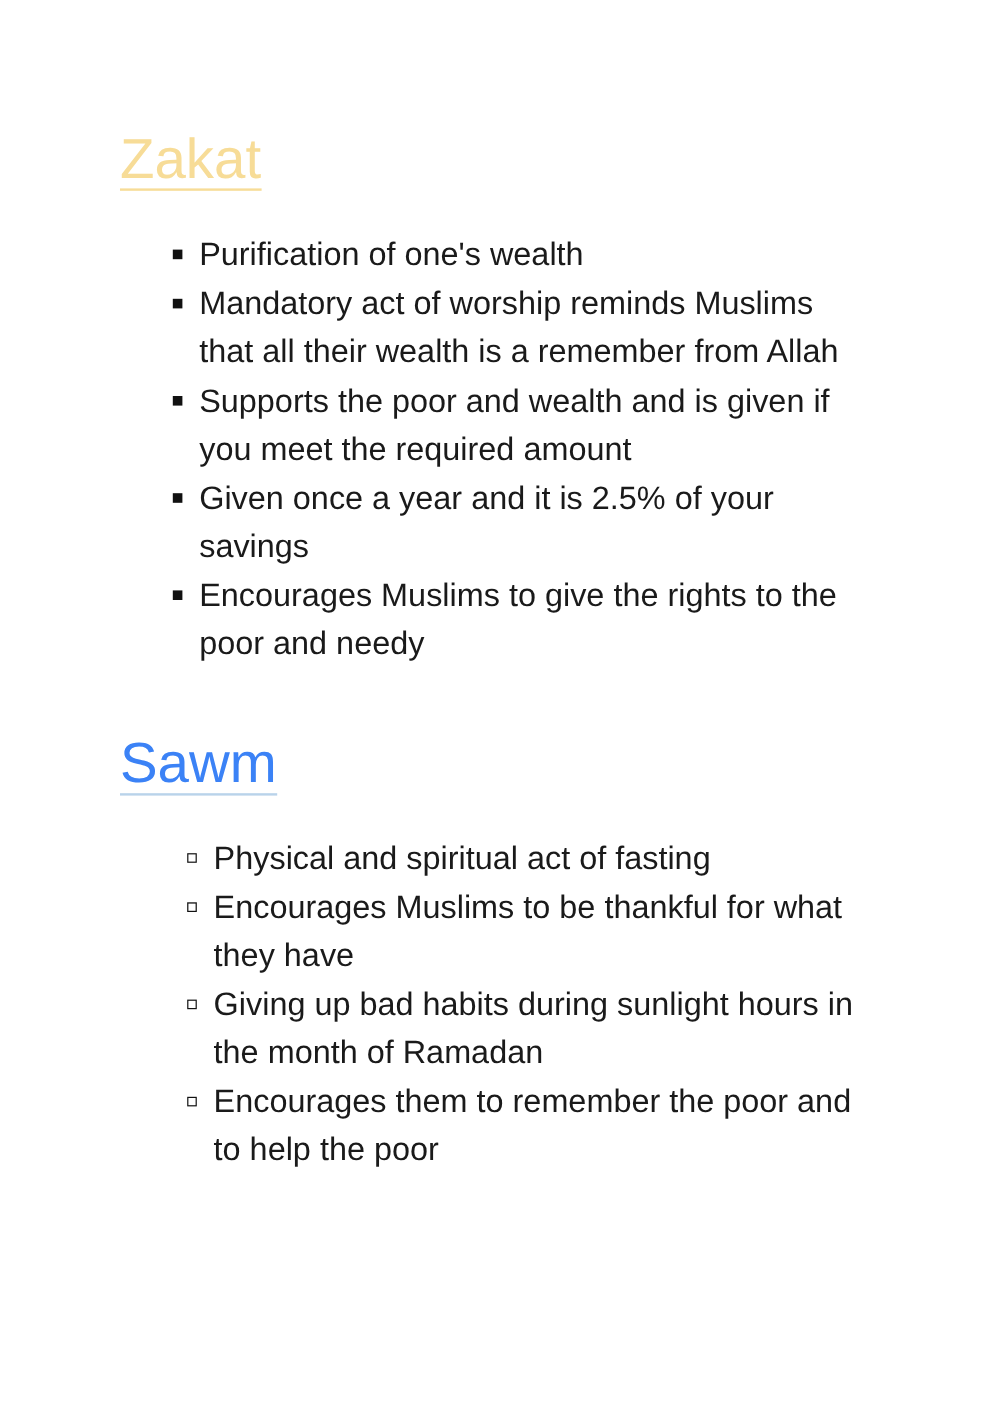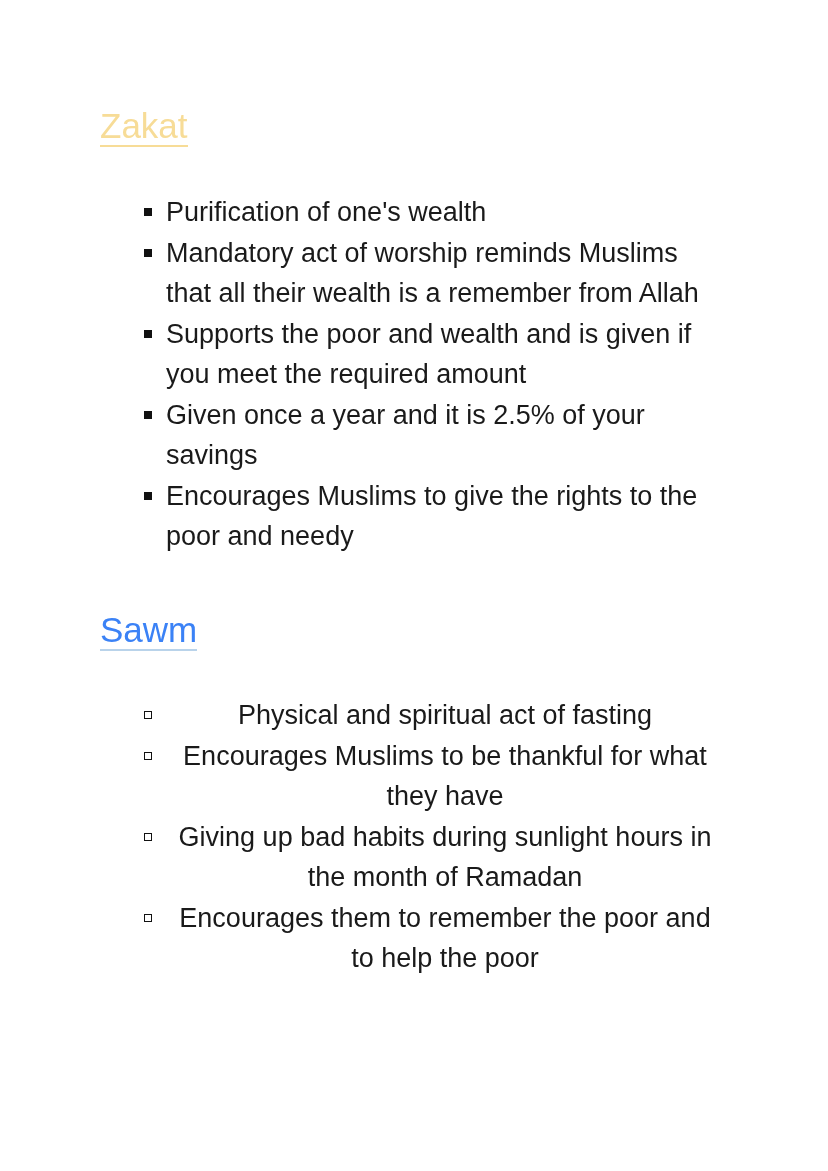--- a/index.html
+++ b/index.html
@@ -1,19 +1,19 @@
 <!DOCTYPE html>
 <html><head>
 <meta charset="utf-8">
 <style>
   html, body { margin: 0; padding: 0; background: #ffffff; }
   body { width: 828px; height: 1171px; position: relative; overflow: hidden;
          font-family: "Liberation Sans", sans-serif; color: #1a1a1a; }
   .section { position: absolute; left: 100px; width: 640px; }
-  .heading { font-size: 35px; font-weight: 300; line-height: 1; margin: 0;
+  .heading { font-size: 47px; font-weight: 300; line-height: 1; margin: 0;
              display: inline-block; padding-bottom: 2px; }
   .heading.zakat { color: #f7dc97; border-bottom: 2px solid #f7dc97; }
   .heading.sawm { color: #3b82f6; border-bottom: 2px solid #b9d3ea; }
   ul { list-style: none; margin: 16px; padding: 0; position: absolute; left: 28px; width: 580px; }
   li { position: relative; padding-left: 22px; font-size: 27px; line-height: 40.5px; font-weight: 300; }
   .bullet { position: absolute; left: 0; top: 16px; width: 8px; height: 8px; }
   .bullet.filled { background: #111; }
   .bullet.hollow { border: 1.5px solid #111; width: 6px; height: 6px; background: #fff; top: 16px; }
 </style>
 </head>
@@ -26,19 +26,19 @@
   <li><span class="bullet filled"></span><span>Purification of one's wealth</span></li>
   <li><span class="bullet filled"></span><span>Mandatory act of worship reminds Muslims that all their wealth is a remember from Allah</span></li>
   <li><span class="bullet filled"></span><span>Supports the poor and wealth and is given if you meet the required amount</span></li>
   <li><span class="bullet filled"></span><span>Given once a year and it is 2.5% of your savings</span></li>
   <li><span class="bullet filled"></span><span>Encourages Muslims to give the rights to the poor and needy</span></li>
 </ul>
 
 <div class="section" style="top:612px;">
   <h1 class="heading sawm">Sawm</h1>
 </div>
-<ul style="top:679px; left:128px;text-align:center;">
+<ul style="top:679px; left:140px;">
   <li><span class="bullet hollow"></span><span>Physical and spiritual act of fasting</span></li>
   <li><span class="bullet hollow"></span></li>
   <li><span class="bullet hollow"></span><span>Encourages Muslims to be thankful for what they have</span></li>
   <li><span class="bullet hollow"></span><span>Giving up bad habits during sunlight hours in the month of Ramadan</span></li>
   <li><span class="bullet hollow"></span><span>Encourages them to remember the poor and to help the poor</span></li>
 </ul>
 
 </body></html>

